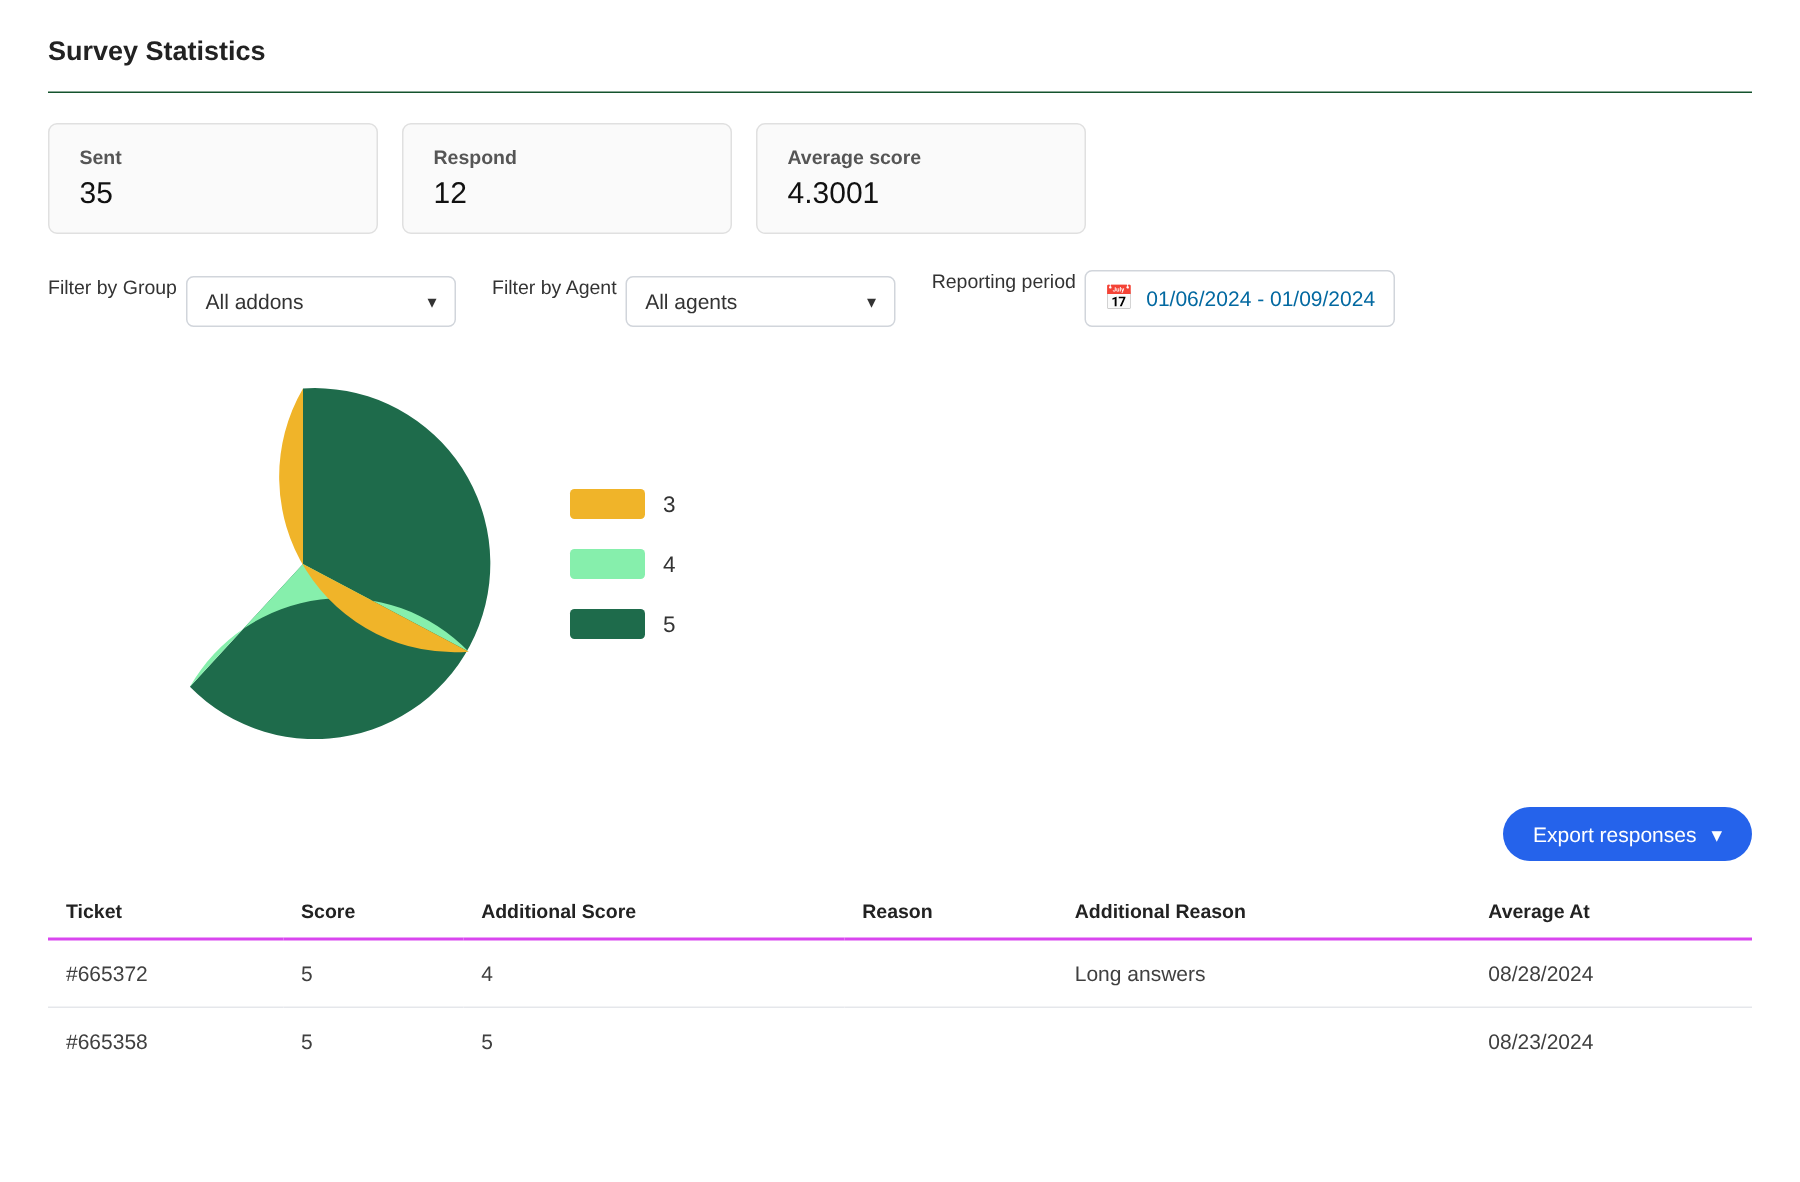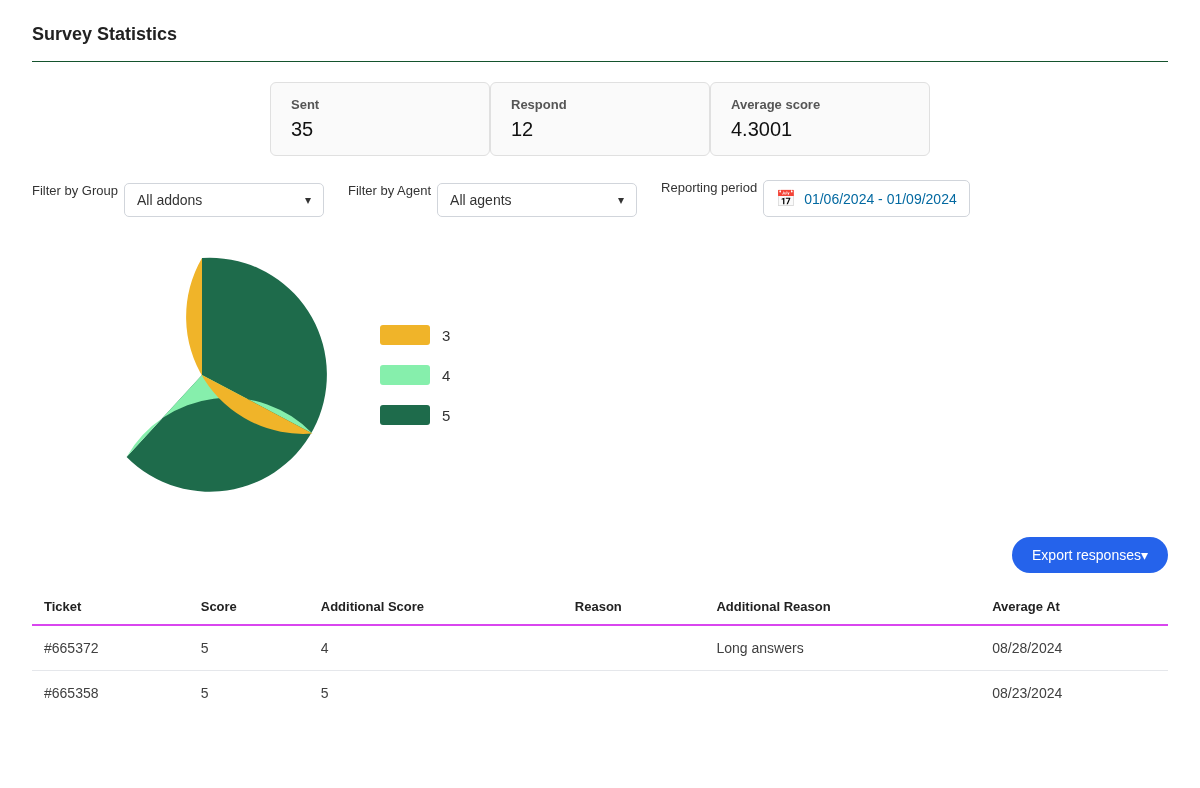--- a/index.html
+++ b/index.html
@@ -15,22 +15,22 @@
     }
     .page-title {
       font-size: 18px;
       font-weight: 600;
       margin-bottom: 20px;
       padding-bottom: 16px;
       border-bottom: 1px solid #14532d;
     }
     .stats-row {
       display: flex;
+      gap: 16px;
       margin-bottom: 24px;
-      justify-content: center;
     }
     .stat-card {
       border: 1px solid #e0e0e0;
       border-radius: 6px;
       padding: 14px 20px;
       min-width: 220px;
       background: #fafafa;
     }
     .stat-label {
       font-size: 13px;
@@ -57,21 +57,21 @@
       font-size: 13px;
       color: #333;
     }
     .filter-select {
       display: flex;
       align-items: center;
       justify-content: space-between;
       border: 1px solid #d1d5db;
       border-radius: 5px;
       padding: 8px 12px;
-      width: 200px;
+      width: 180px;
       cursor: pointer;
       background: #fff;
       font-size: 14px;
     }
     .filter-select span { color: #333; }
     .chevron-icon { font-size: 12px; color: #666; }
     .date-filter {
       display: flex;
       align-items: center;
       gap: 8px;
@@ -122,21 +122,21 @@
 
     
     .export-row {
       display: flex;
       justify-content: flex-end;
       margin-bottom: 16px;
     }
     .export-btn {
       display: flex;
       align-items: flex-end;
-      gap: 0;
+      gap: 10px;
       background: #2563eb;
       color: #fff;
       border: none;
       border-radius: 18px;
       padding: 10px 20px;
       font-size: 14px;
       font-weight: 500;
       cursor: pointer;
     }
     .export-btn .chevron-down { font-size: 14px; }

